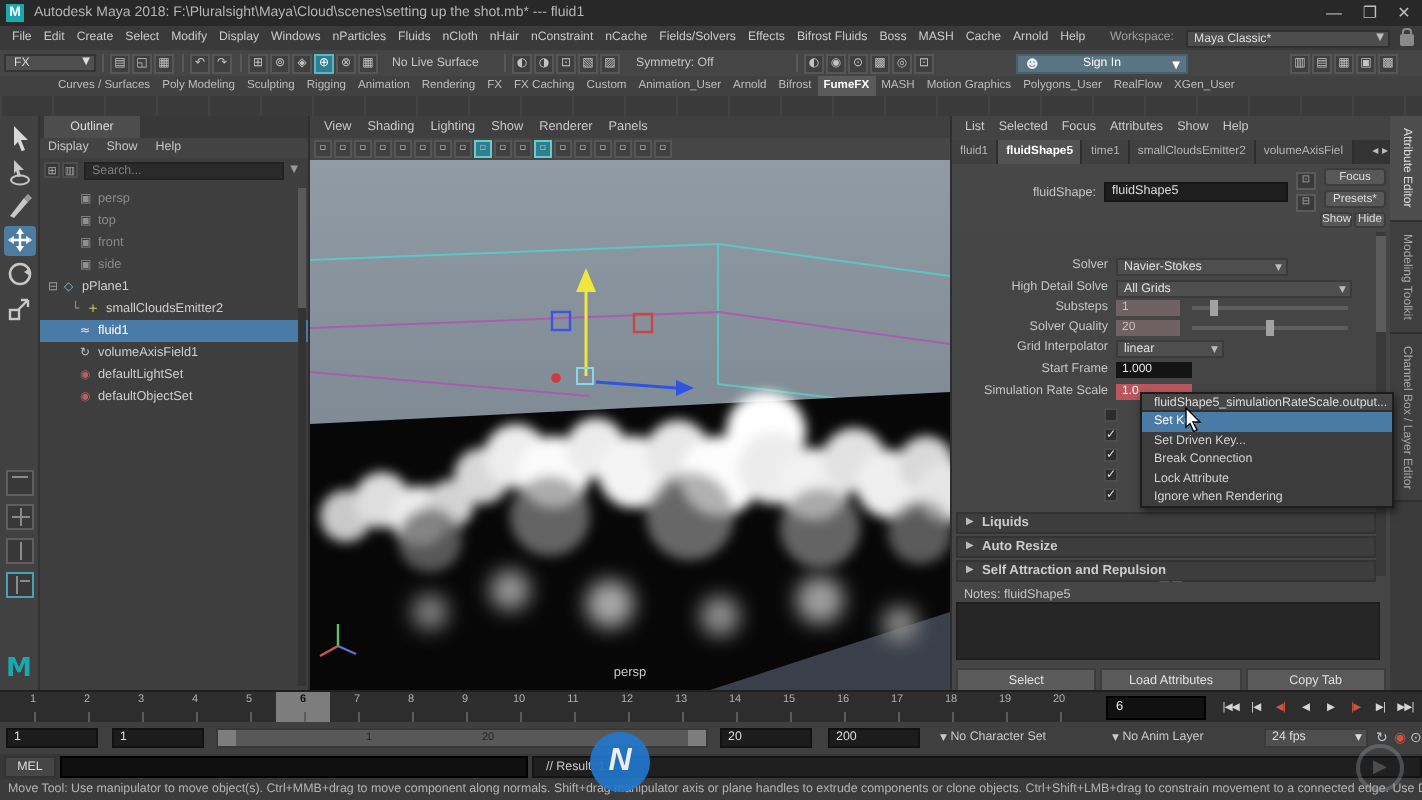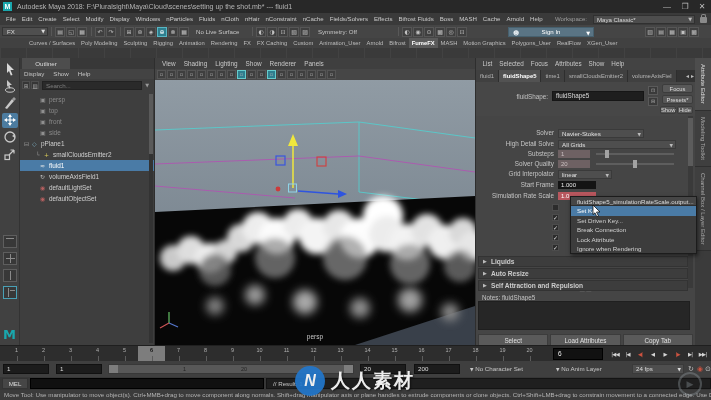--- a/index.html
+++ b/index.html
@@ -718,17 +718,16 @@
   <div class="cmdline">
     <div class="mel">MEL</div>
     <div class="cmdin"></div>
     <div class="cmdres">// Result: 1</div>
   </div>
 
   <div class="helpline">Move Tool: Use manipulator to move object(s). Ctrl+MMB+drag to move component along normals. Shift+drag manipulator axis or plane handles to extrude components or clone objects. Ctrl+Shift+LMB+drag to constrain movement to a connected edge. Use D or INSERT to change the pivot position and axis orientation.</div>
 
   <div class="watermark">
     <div class="wm-logo">N</div>
-    <div class="wm-text">人人素材</div>
   </div>
   <div class="wm-play g">▶</div>
 
 </div>
 
 </body></html>

